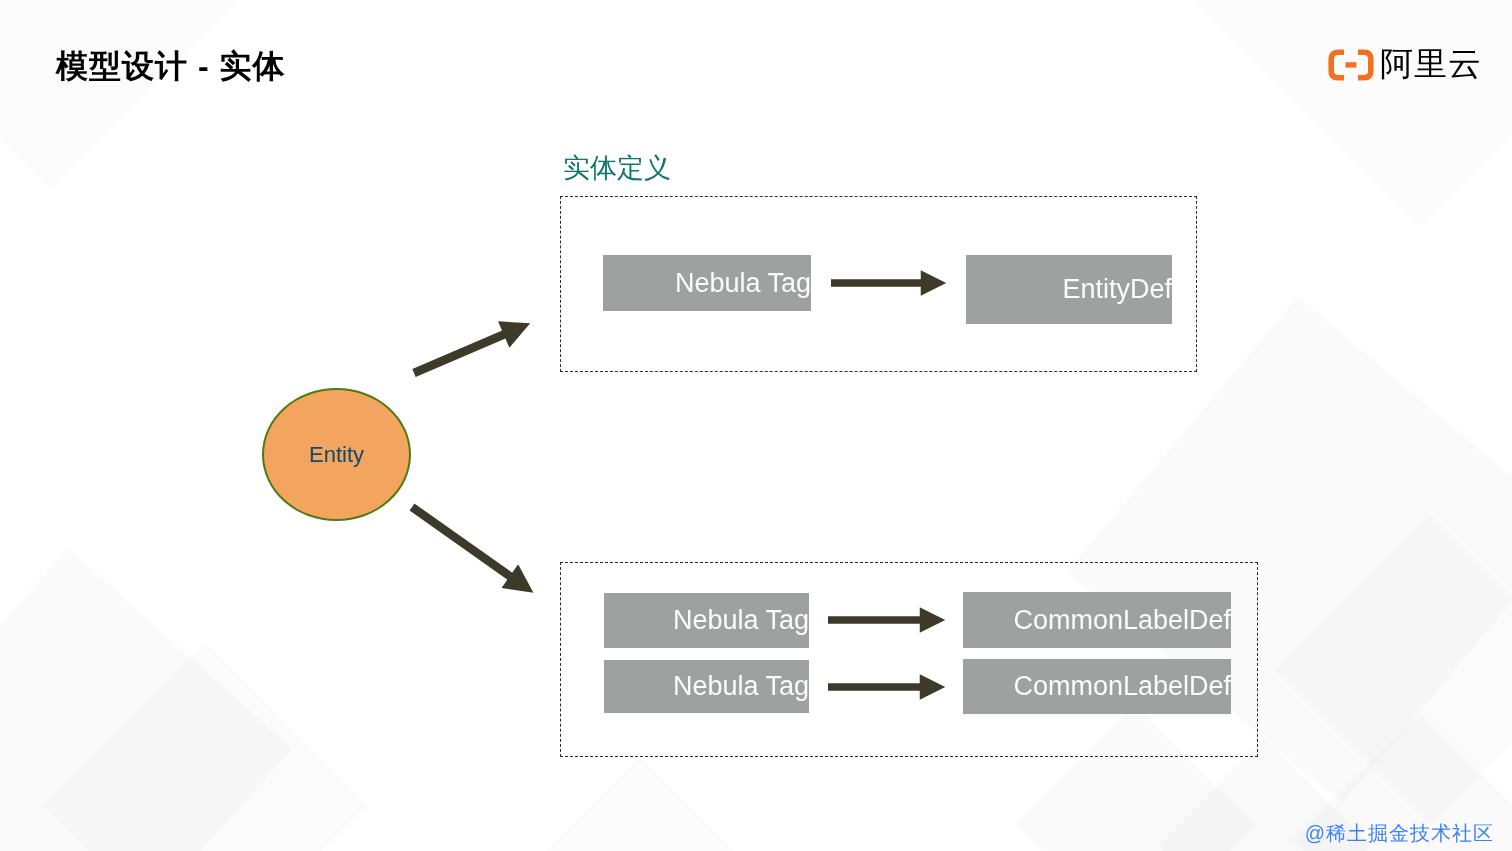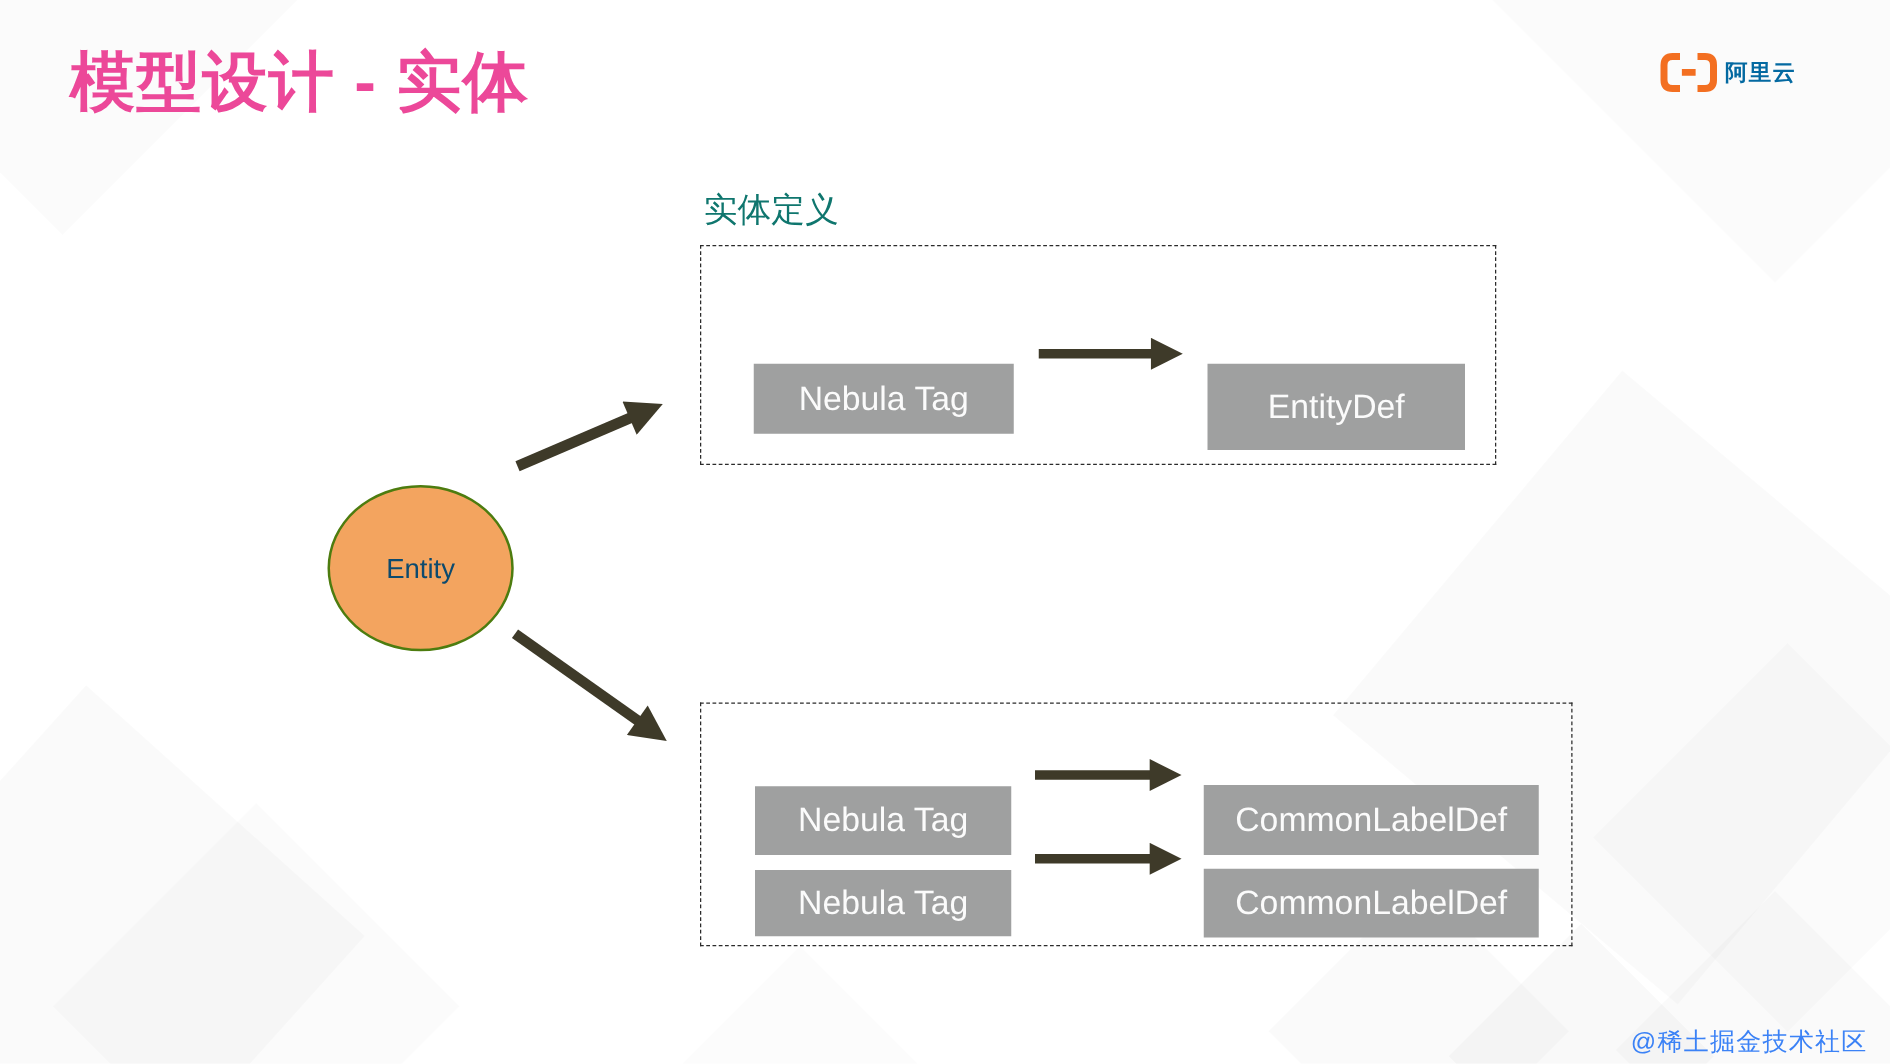--- a/index.html
+++ b/index.html
@@ -30,39 +30,39 @@
   .bg6 { left:90px;   top:690px;  width:230px; height:230px; background:rgba(0,0,0,0.014);}
   .bg7 { left:1050px; top:740px;  width:170px; height:170px; background:rgba(0,0,0,0.02);}
   .bg8 { left:1190px; top:770px;  width:150px; height:150px; background:rgba(0,0,0,0.024);}
   .bg9 { left:1330px; top:750px;  width:180px; height:180px; background:rgba(0,0,0,0.018);}
   .bg10{ left:560px;  top:790px;  width:160px; height:160px; background:rgba(0,0,0,0.013);}
 
   .slide-title {
     position: absolute;
     left: 56px;
     top: 42px;
-    font-size: 52px;
+    font-size: 32px;
     line-height: 48px;
     font-weight: 800;
-    color: #ec4899;
+    color: #000000;
     letter-spacing: 1px;
   }
 
   .brand {
     position: absolute;
     left: 1328px;
     top: 42px;
     display: flex;
     align-items: center;
     gap: 6px;
   }
   .brand-text {
-    font-size: 18px;
-    font-weight: 700;
-    color: #0369a1;
+    font-size: 33px;
+    font-weight: 400;
+    color: #000000;
     letter-spacing: 1px;
   }
 
   .entity-node {
     position: absolute;
     left: 262px;
     top: 388px;
     width: 149px;
     height: 133px;
     background: #F3A45F;
@@ -90,23 +90,22 @@
   }
   .box-top    { left: 560px; top: 196px; width: 637px; height: 176px; }
   .box-bottom { left: 560px; top: 562px; width: 698px; height: 195px; }
 
   .node-box {
     position: absolute;
     background: #9FA0A0;
     color: #fbfbfb;
     display: flex;
     align-items: center;
-    justify-content: center;
+    justify-content: flex-end;
     font-size: 27px;
-    margin-top: 36px;
   }
   .nb-top      { left: 603px; top: 255px; width: 208px; height: 56px; }
   .ed-top      { left: 966px; top: 255px; width: 206px; height: 69px; }
   .nb-row1     { left: 604px; top: 593px; width: 205px; height: 55px; }
   .cl-row1     { left: 963px; top: 592px; width: 268px; height: 56px; }
   .nb-row2     { left: 604px; top: 660px; width: 205px; height: 53px; }
   .cl-row2     { left: 963px; top: 659px; width: 268px; height: 55px; }
 
   .arrow-layer {
     position: absolute;

